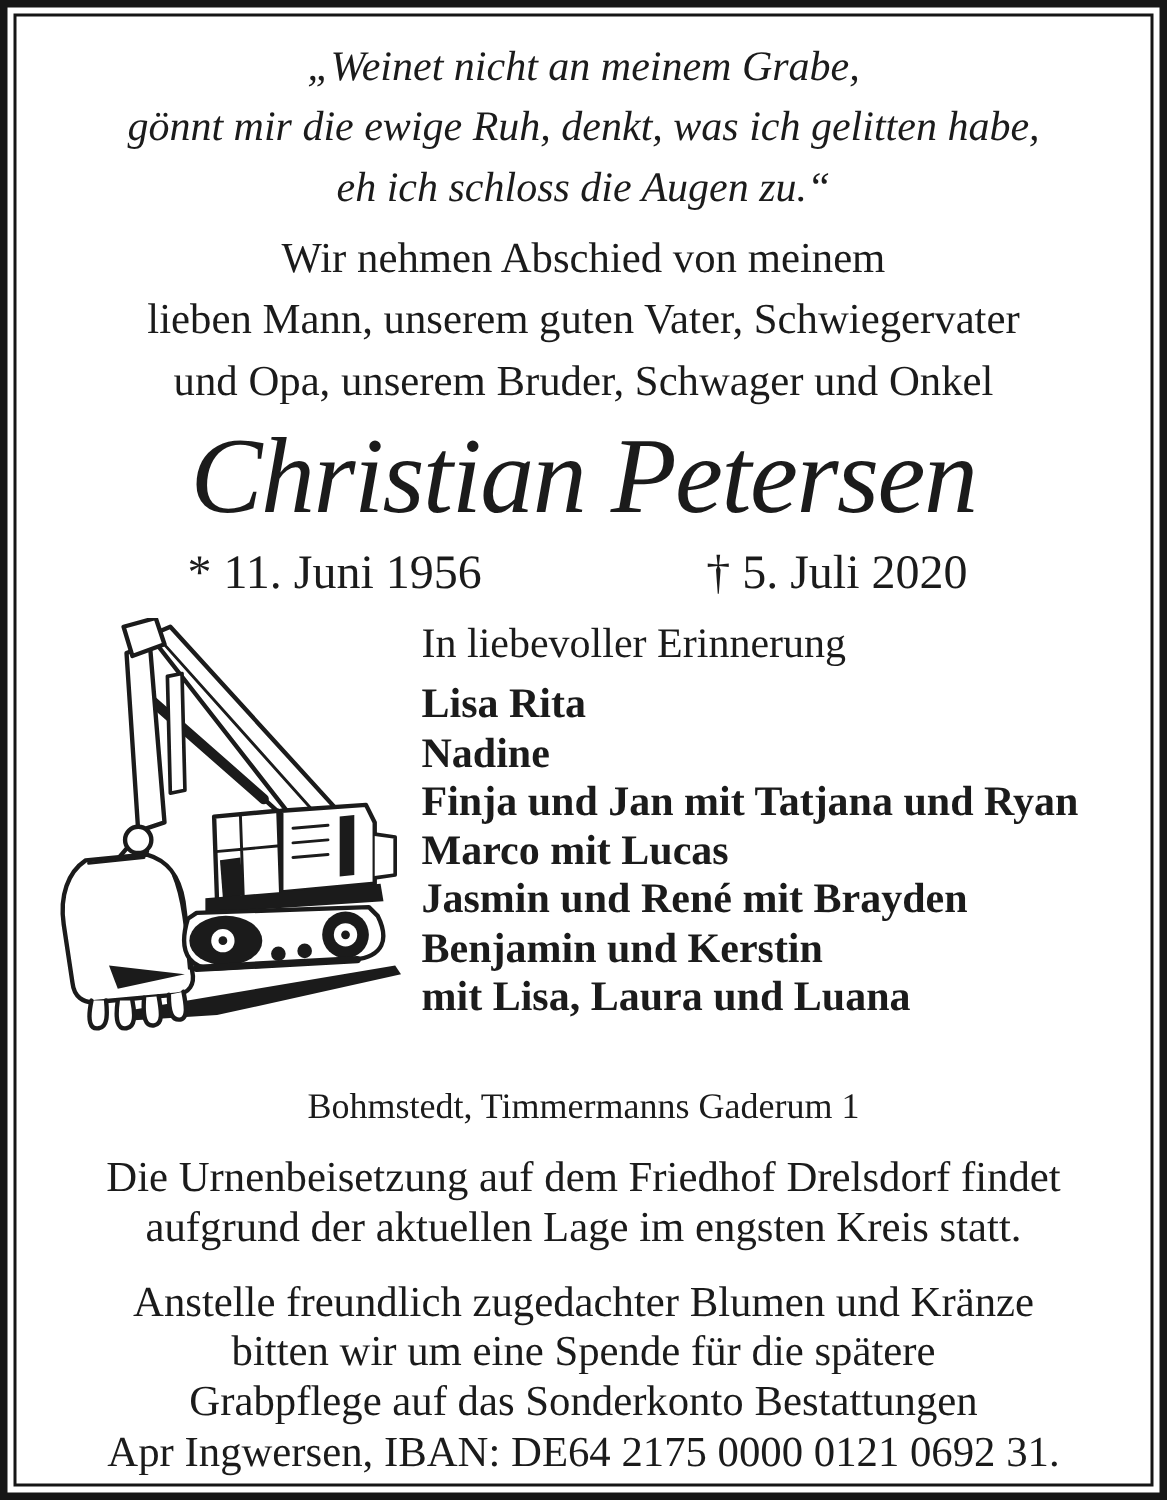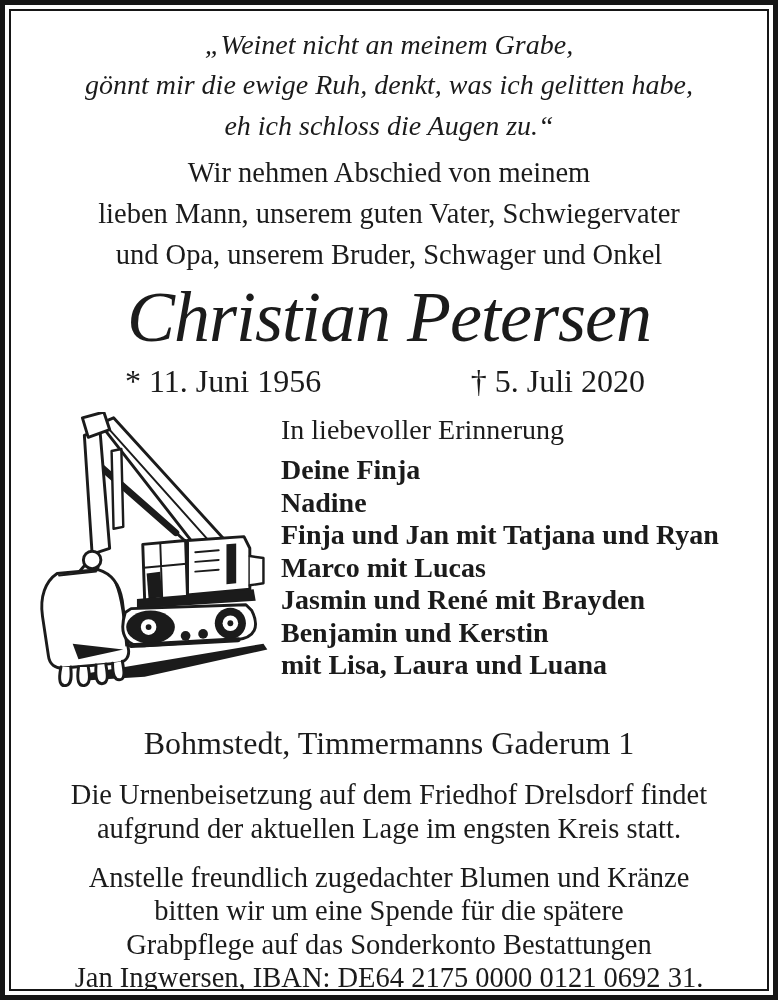--- a/index.html
+++ b/index.html
@@ -20,21 +20,21 @@
   }
   .dates{
     display:flex;justify-content:space-between;
     font-size:32px;line-height:1.2;padding:4px 112px 0 104px;
   }
   .mid{display:flex;align-items:flex-start;text-align:left;margin-top:12px;}
   .digger{width:250px;height:292px;flex:0 0 auto;margin-left:6px;}
   .col{padding-left:4px;}
   .mem{font-size:28px;line-height:1.3;margin-bottom:6px;}
   .mourner{font-weight:bold;font-size:28px;line-height:1.16;}
-  .address{font-size:32px;line-height:1.2;margin-top:20px;}
+  .address{font-size:24px;line-height:1.2;margin-top:20px;}
   .para{font-size:28.5px;line-height:1.17;margin-top:16px;}
 </style>
 </head>
 <body>
 
 <div class="sheet">
   <div class="frame">
 
     <div class="quote">
       <div>„Weinet nicht an meinem Grabe,</div>
@@ -102,21 +102,21 @@
           <circle cx="208" cy="217" r="3" fill="#1b1b1b" stroke="none"></circle>
           <circle cx="162" cy="230" r="5" fill="#1b1b1b" stroke="none"></circle>
           <circle cx="180" cy="228" r="5" fill="#1b1b1b" stroke="none"></circle>
           <path d="M106 240 L216 234" stroke-width="5"></path>
         </g>
       </svg>
 
       <div class="col">
         <div class="mem">In liebevoller Erinnerung</div>
         <div>
-          <div class="mourner">Deine Finja</div>
+          <div class="mourner">Lisa Rita</div>
           <div class="mourner">Nadine</div>
           <div class="mourner">Finja und Jan mit Tatjana und Ryan</div>
           <div class="mourner">Marco mit Lucas</div>
           <div class="mourner">Jasmin und René mit Brayden</div>
           <div class="mourner">Benjamin und Kerstin</div>
           <div class="mourner">mit Lisa, Laura und Luana</div>
         </div>
       </div>
     </div>
 
@@ -124,17 +124,17 @@
 
     <div class="para">
       <div>Die Urnenbeisetzung auf dem Friedhof Drelsdorf findet</div>
       <div>aufgrund der aktuellen Lage im engsten Kreis statt.</div>
     </div>
 
     <div class="para">
       <div>Anstelle freundlich zugedachter Blumen und Kränze</div>
       <div>bitten wir um eine Spende für die spätere</div>
       <div>Grabpflege auf das Sonderkonto Bestattungen</div>
-      <div>Jan Ingwersen, IBAN: DE64 2175 0000 0121 0692 31.</div>
+      <div>Apr Ingwersen, IBAN: DE64 2175 0000 0121 0692 31.</div>
     </div>
 
   </div>
 </div>
 
 </body></html>

